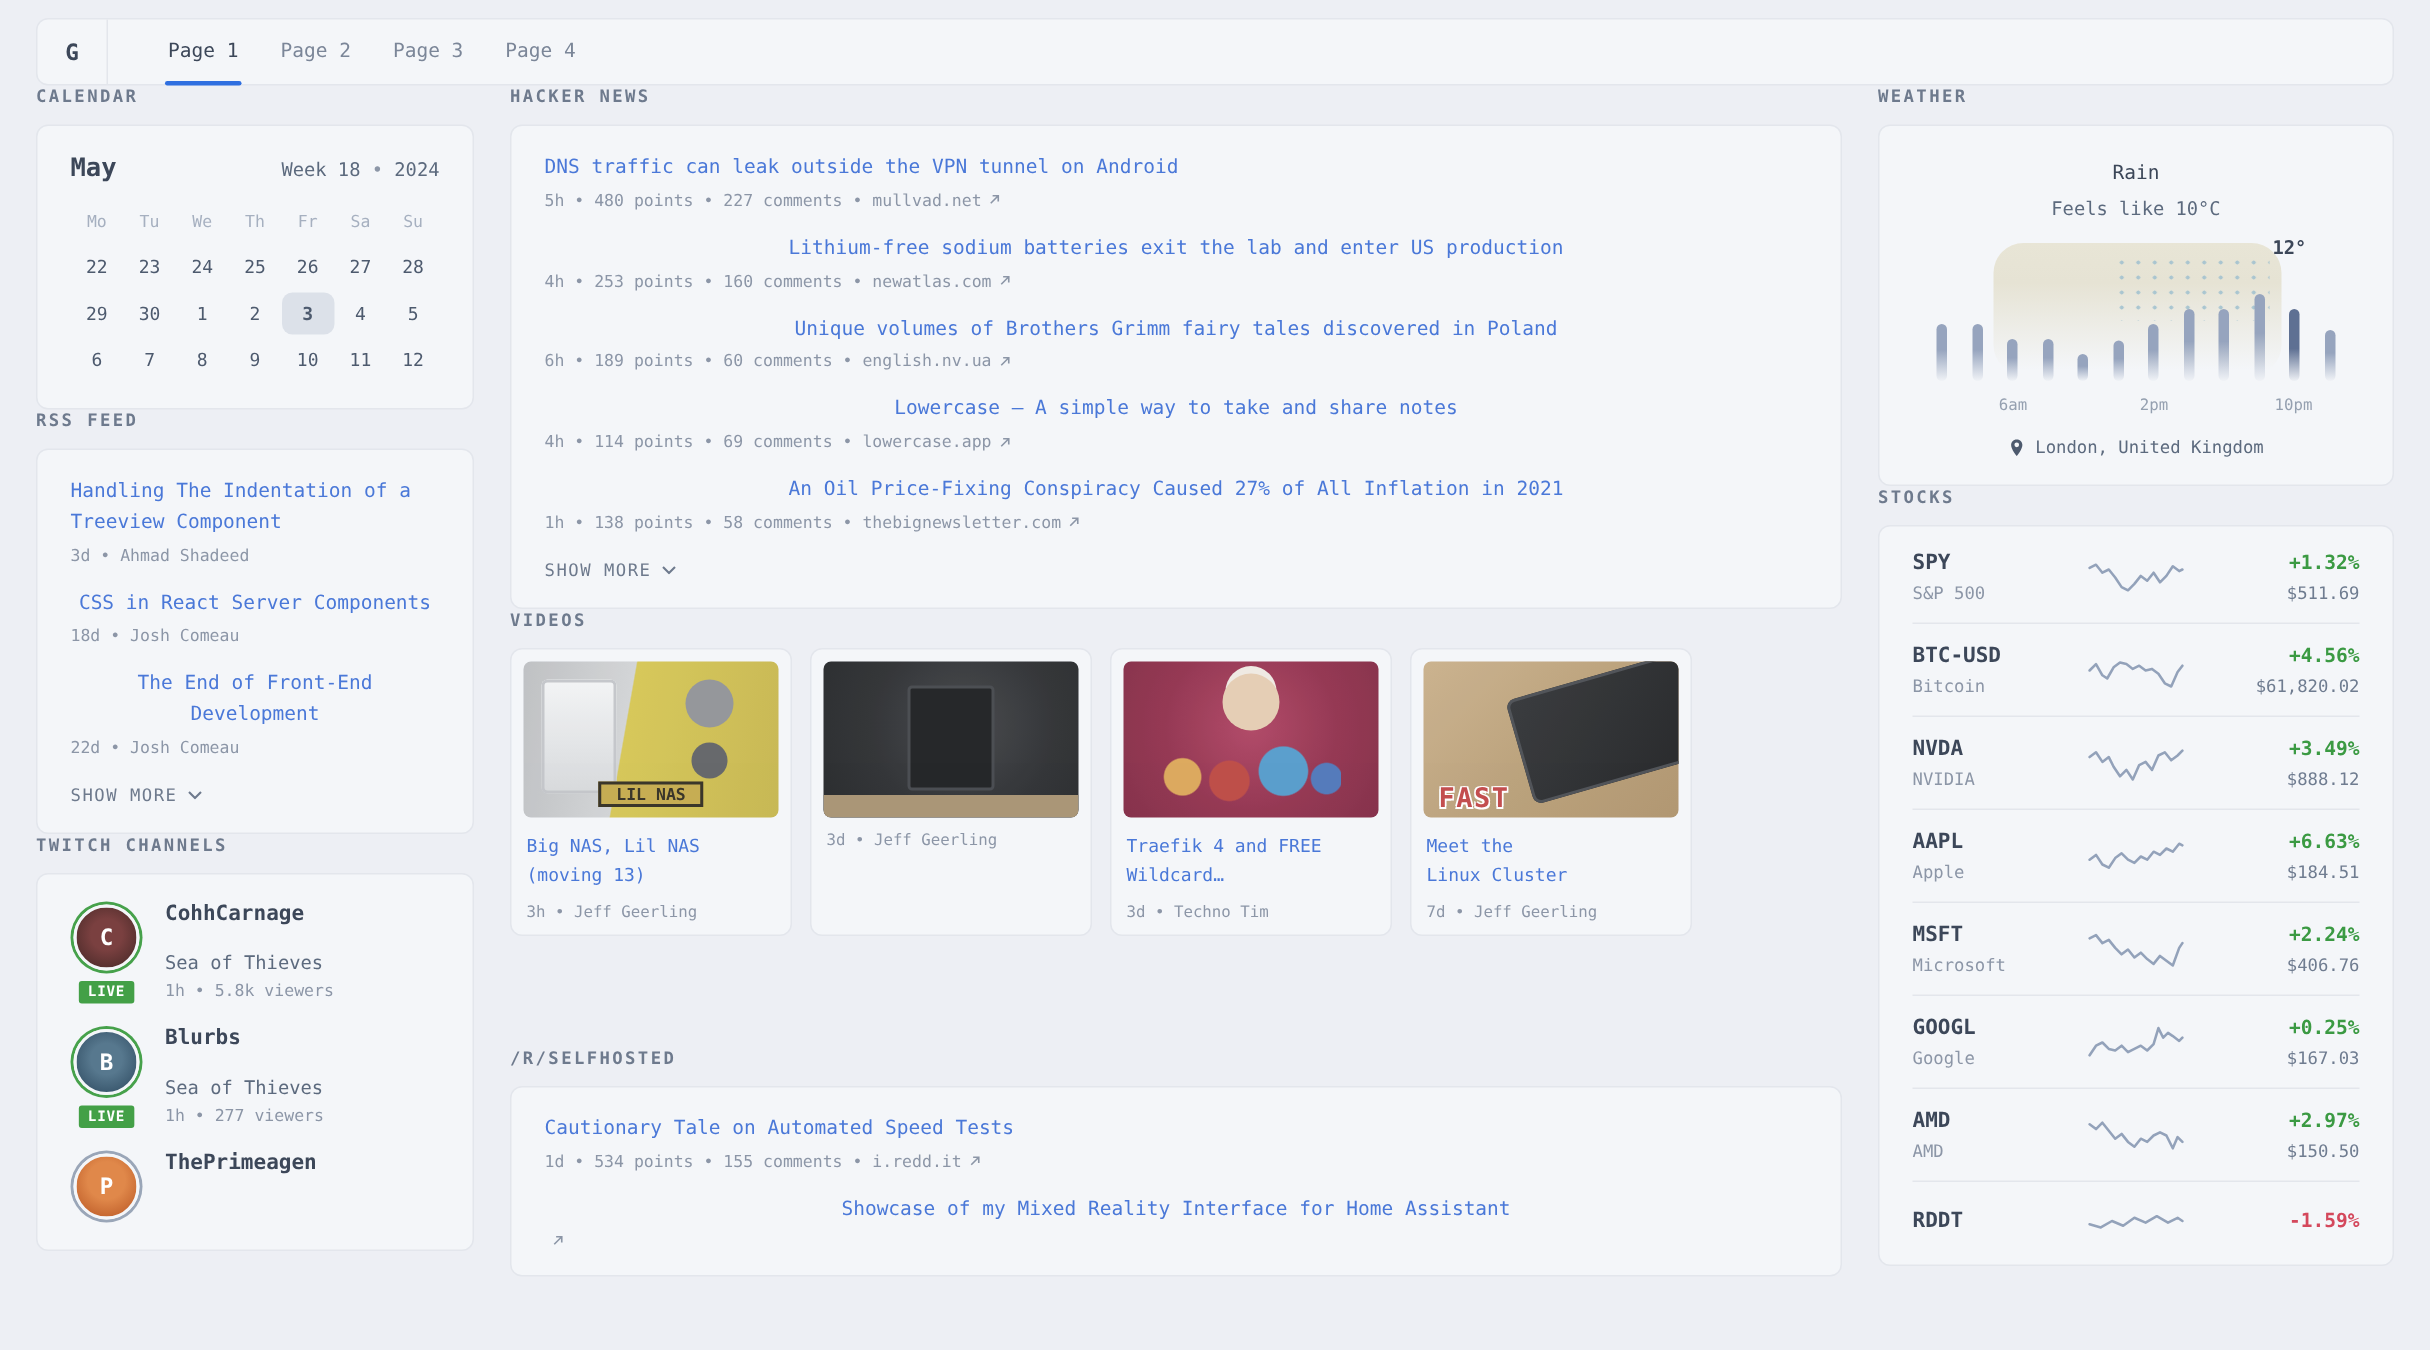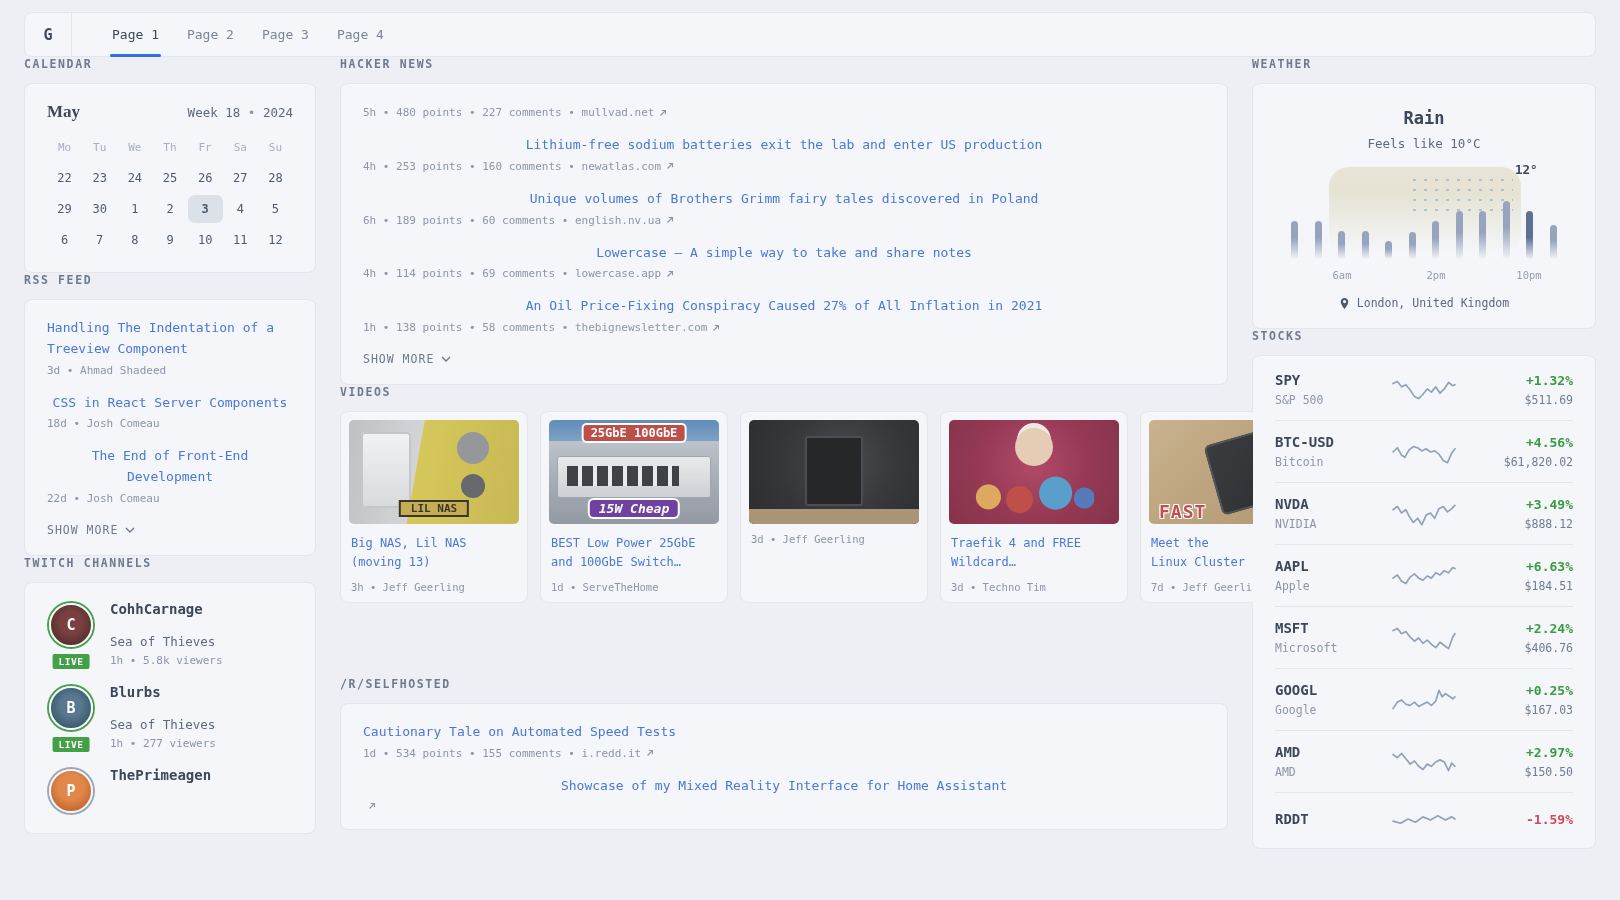--- a/index.html
+++ b/index.html
@@ -20,21 +20,21 @@
   .tab.active{color:var(--ink);}
   .tab.active::after{content:"";position:absolute;left:12px;right:12px;bottom:-1px;height:3px;border-radius:2px;background:var(--accent);}
 
   
   .columns{display:grid;grid-template-columns:292px 888px 344px;column-gap:24px;padding:0 24px;align-items:start;}
   .sec{font-size:11.5px;letter-spacing:1.6px;font-weight:600;color:#6e7a8d;}
   .card{margin-top:12px;background:var(--card);border:1px solid var(--border);border-radius:8px;padding:18px 22px;}
 
   
   .cal-head{display:flex;justify-content:space-between;align-items:baseline;}
-  .cal-month{font-size:17px;font-weight:700;font-family:Liberation Serif, serif;}
+  .cal-month{font-size:17px;font-weight:700;}
   .cal-week{font-size:12.5px;color:var(--mid);}
   .cal-week .dot{color:var(--muted);}
   .cal-grid{display:grid;grid-template-columns:repeat(7,1fr);row-gap:3px;margin-top:12px;text-align:center;}
   .wd{font-size:11px;color:#a6b0c0;padding:7px 0;}
   .day{font-size:12px;color:#4d5a6e;padding:7px 0;}
   .day.selected{background:#dce1e9;border-radius:7px;font-weight:700;}
 
   
   .feed-item+.feed-item{margin-top:16px;text-align:center;}
   .feed-title{font-size:13px;line-height:1.6;color:var(--link);cursor:pointer;}
@@ -84,21 +84,21 @@
   .thumb-traefik::after{content:"";position:absolute;left:50%;bottom:10px;transform:translateX(-50%);width:120px;height:38px;
     background:radial-gradient(circle at 12% 55%,#e8a13c 0 12px,transparent 13px),radial-gradient(circle at 38% 62%,#d23b33 0 13px,transparent 14px),radial-gradient(circle at 68% 45%,#3f9ad8 0 16px,transparent 17px),radial-gradient(circle at 92% 58%,#3f72c8 0 10px,transparent 11px);}
   .thumb-fast{background:linear-gradient(135deg,#cdac7c 0%,#bd9b68 50%,#b28f5c 100%);}
   .thumb-fast::before{content:"";position:absolute;right:-16px;top:8px;width:124px;height:72px;border-radius:6px;background:linear-gradient(135deg,#2a2d31,#17181b);transform:rotate(-16deg);box-shadow:inset 0 0 0 2px #43474d;}
   .thumb-fast .thumb-label{left:10px;bottom:2px;transform:none;background:none;color:#d8393b;font-size:18px;font-weight:800;letter-spacing:1px;text-shadow:1px 1px 0 #fff,-1px -1px 0 #fff,1px -1px 0 #fff,-1px 1px 0 #fff;}
   .video-title{margin:10px 2px 0;font-size:12px;line-height:1.55;color:var(--link);white-space:pre-line;min-height:38px;}
   .video-meta{margin:9px 2px 1px;font-size:10.5px;color:var(--muted);}
 
   
   .weather-card{text-align:center;}
-  .w-cond{margin-top:6px;font-size:17px;font-weight:700;}
+  .w-cond{margin-top:6px;font-size:13px;font-weight:400;}
   .w-feels{margin-top:8px;font-size:12.5px;color:var(--mid);}
   .w-chart{position:relative;width:266px;height:100px;margin:16px auto 0;}
   .w-region{position:absolute;left:38px;top:0;width:192px;height:88px;border-radius:20px;background:linear-gradient(#e8e5d6 0%,#e6e3d4 30%,rgba(232,229,214,0) 96%);}
   .w-region::after{content:"";position:absolute;right:8px;top:8px;width:54%;height:50%;background-image:radial-gradient(circle,#9fc0cf 1.2px,transparent 1.5px);background-size:11px 10px;opacity:.85;}
   .w-bars{position:absolute;left:0;bottom:8px;width:100%;display:flex;justify-content:space-between;align-items:flex-end;}
   .w-bar{width:7px;border-radius:4px;background:linear-gradient(180deg,#96a4be 45%,rgba(150,164,190,.04) 100%);}
   .w-bar.dark{background:linear-gradient(180deg,#5e7093 55%,rgba(94,112,147,.04) 100%);}
   .w-peak{position:absolute;top:-5px;left:224px;font-size:12.5px;font-weight:700;color:var(--ink);}
   .w-ticks{position:relative;width:266px;height:15px;margin:2px auto 0;}
   .w-tick{position:absolute;transform:translateX(-50%);font-size:10.5px;color:#95a0b0;}
@@ -240,20 +240,21 @@
       </div>
     </div>
   </div>
 
   <div>
     <div class="sec">HACKER NEWS</div>
     <div class="card">
       <div class="repeat-contents">
         
           <div class="feed-item">
+            <div class="feed-title">DNS traffic can leak outside the VPN tunnel on Android</div>
             <div class="feed-meta">
               <span>5h • 480 points • 227 comments • mullvad.net</span>
               <svg class="ext" viewBox="0 0 12 12">
                 <path d="M3 9 L9 3 M4.5 3 H9 V7.5" fill="none" stroke-width="1.3"></path>
               </svg>
             </div>
           </div>
         
           <div class="feed-item">
             <div class="feed-title">Lithium-free sodium batteries exit the lab and enter US production</div>
@@ -310,28 +311,20 @@
 
           <div class="video-card">
             <div class="thumb thumb-lilnas">
 
               <span class="thumb-label">LIL NAS</span>
             </div>
             <div class="video-title">Big NAS, Lil NAS (moving 13)</div>
             <div class="video-meta">3h • Jeff Geerling</div>
           </div>
 
-          <div class="video-card">
-            <div class="thumb thumb-switch">
-              <span class="thumb-label-top">25GbE 100GbE</span>
-              <span class="thumb-label">15W Cheap</span>
-            </div>
-            <div class="video-title">BEST Low Power 25GbE and 100GbE Switch…</div>
-            <div class="video-meta">1d • ServeTheHome</div>
-          </div>
 
           <div class="video-card">
             <div class="thumb thumb-rack">
               
               
             </div>
             <div class="video-meta">3d • Jeff Geerling</div>
           </div>
 
           <div class="video-card">

